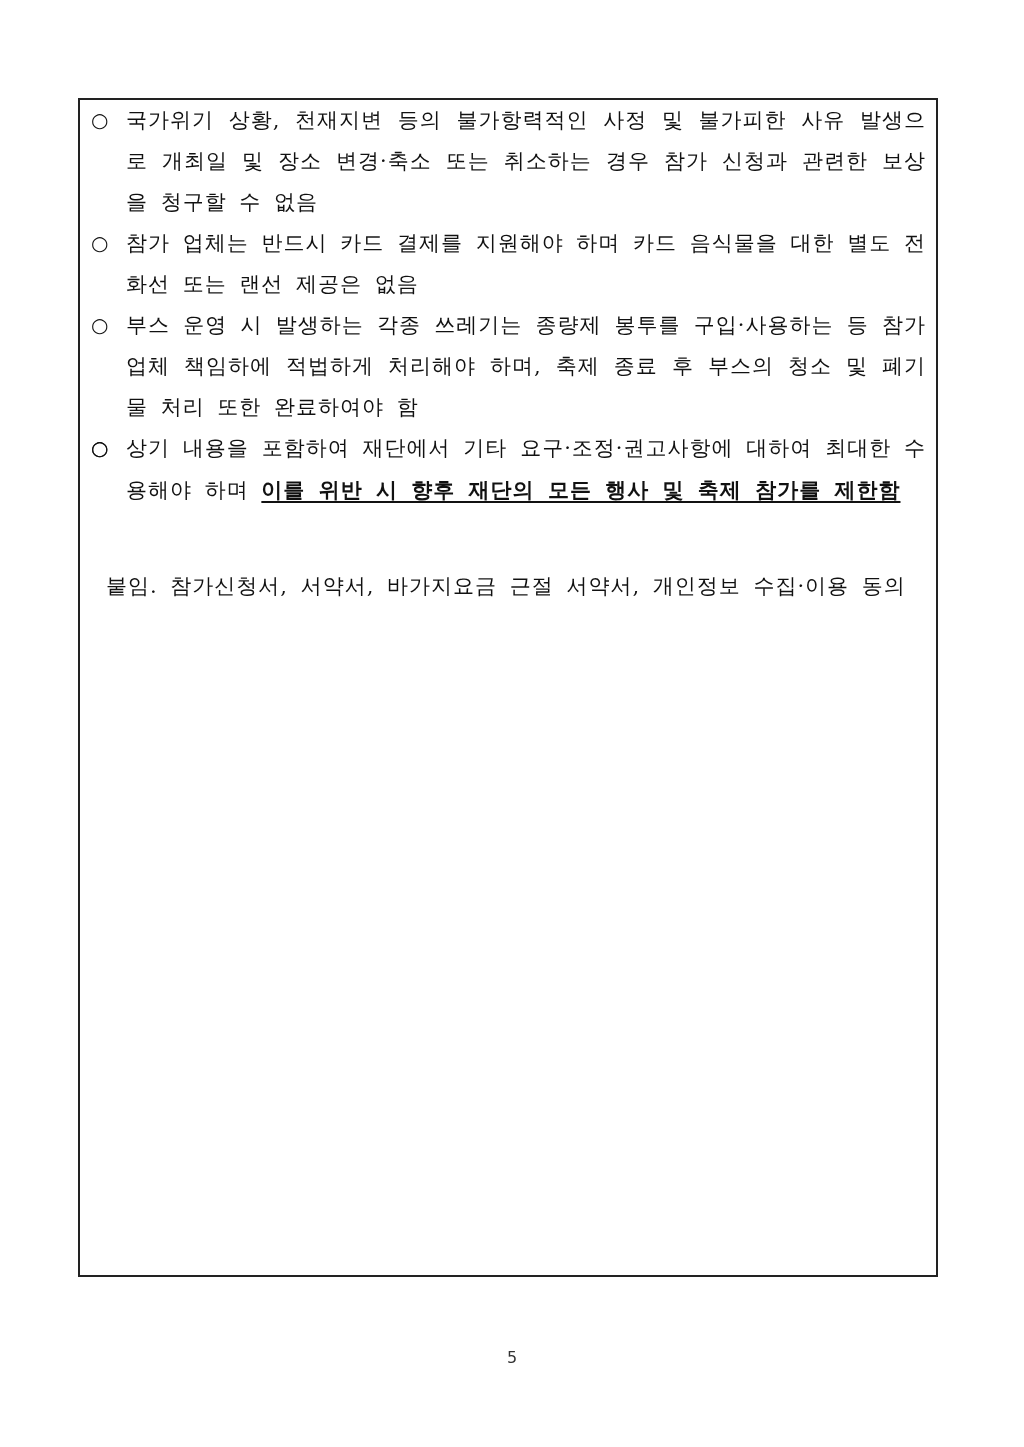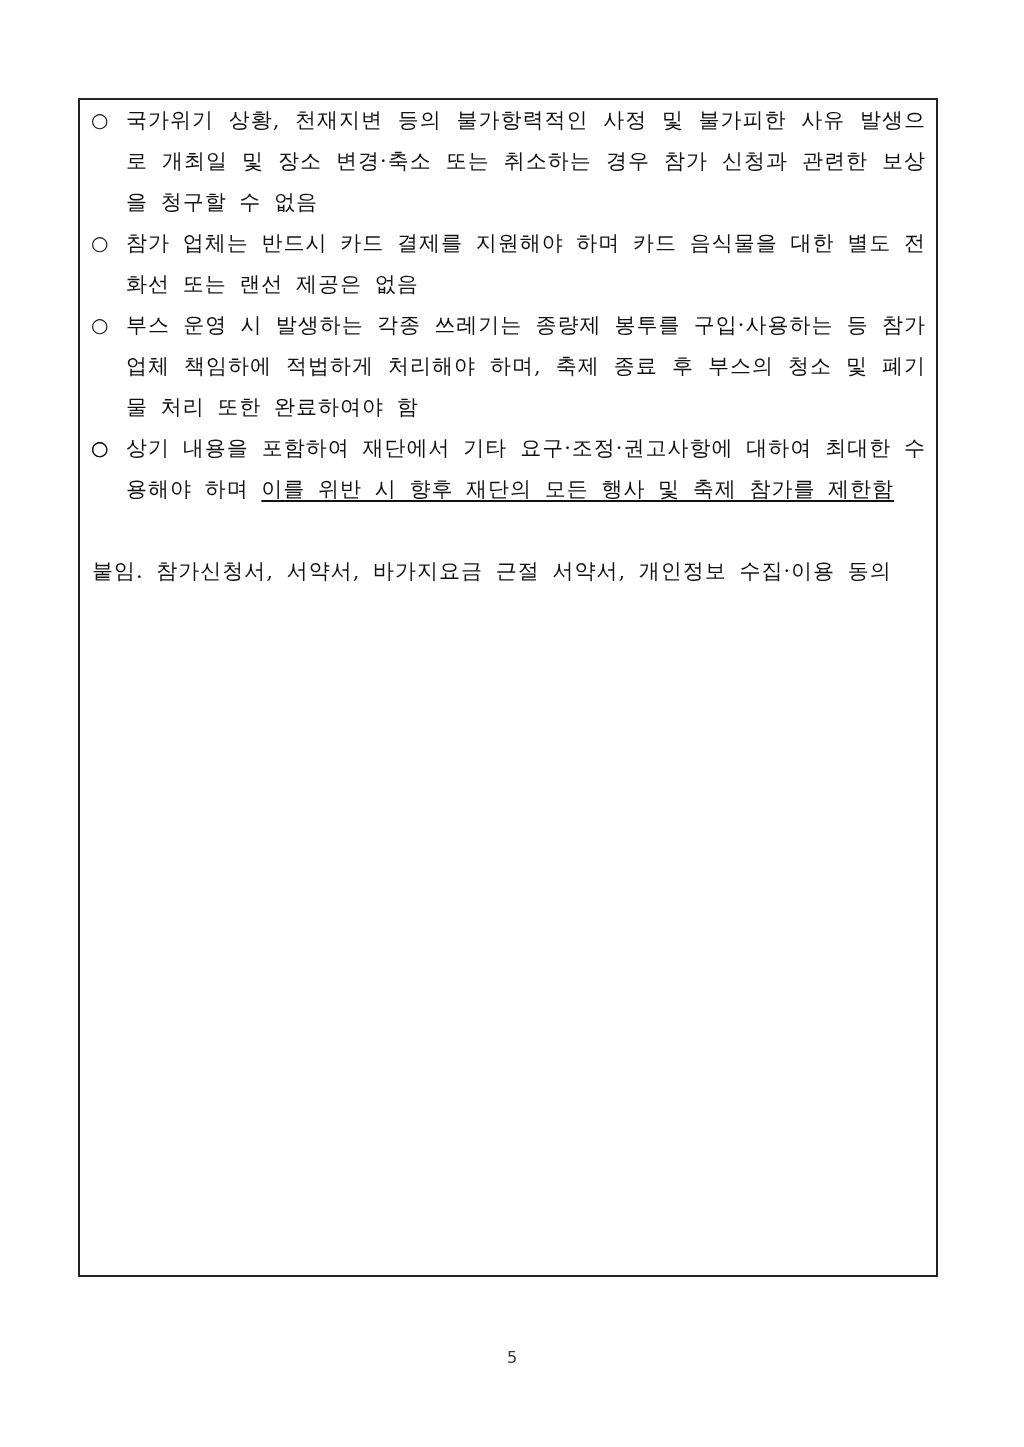--- a/index.html
+++ b/index.html
@@ -44,26 +44,26 @@
       position: absolute;
       left: 11px;
       top: 0;
       font-size: 20px;
       font-family: "DejaVu Sans", sans-serif;
     }
     .underline {
       text-decoration: underline;
       text-decoration-thickness: 2px;
       text-underline-offset: 4px;
-      font-weight: normal;
+      font-weight: bold;
     }
     .attachment {
       position: relative;
-      margin-top: 41px;
-      padding-left: 12px;
+      margin-top: 55px;
+      padding-left: 26px;
       padding-right: 10px;
       font-size: 21px;
       line-height: 41px;
       letter-spacing: 1px;
       word-spacing: 5px;
     }
     .attachment .att-line2 {
       display: block;
       padding-left: 72px;
     }

